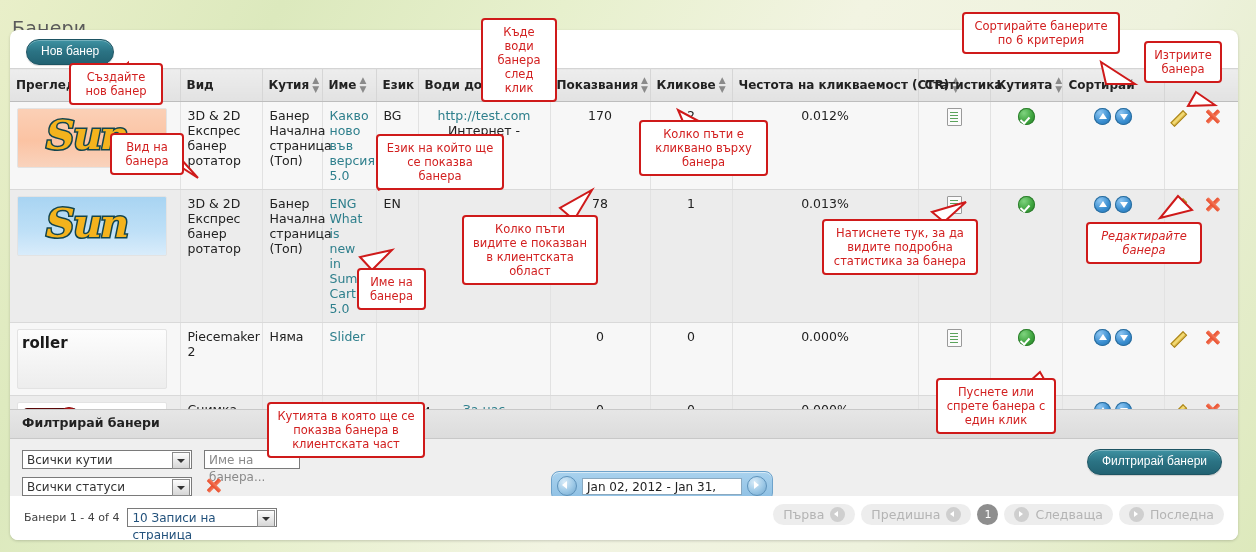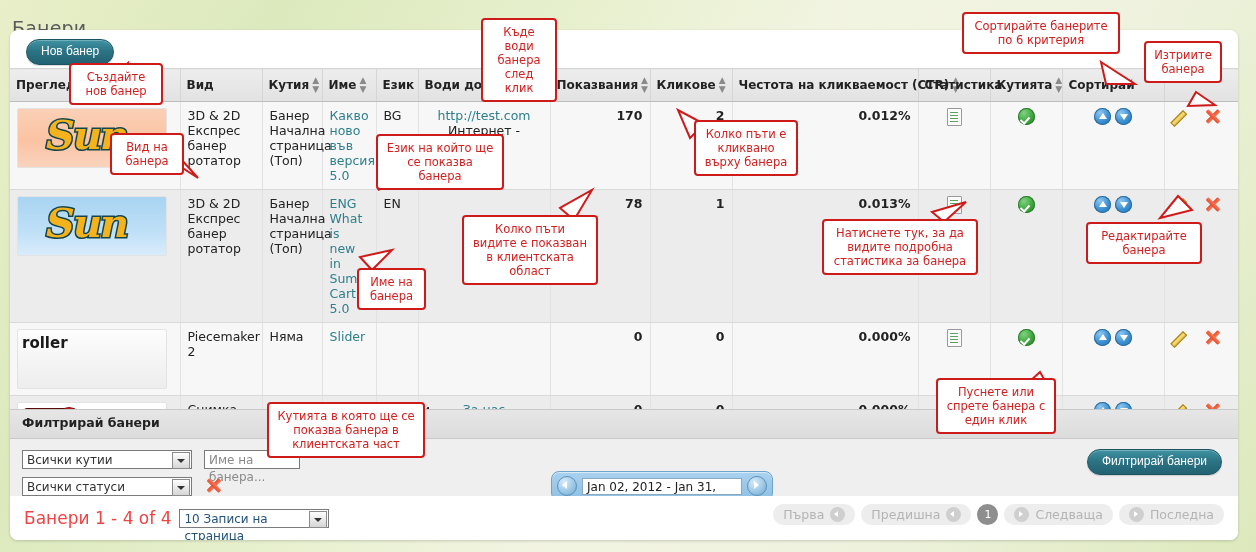--- a/index.html
+++ b/index.html
@@ -41,21 +41,21 @@
     padding:5px 6px;text-align:left;height:22px;
     white-space:nowrap;
   }
   table.grid th.c{text-align:left;}
   table.grid td{
     border-right:1px solid #e2e2e2;border-bottom:1px solid #d9d9d9;
     padding:6px 7px;vertical-align:top;font-size:12.5px;color:#222;
   }
   tr.r-odd td{background:#f7f7f7;}
   tr.r-even td{background:#ececec;}
-  td.num{text-align:right;font-weight:bold;}
+  td.num{text-align:center;}
   td.ctr{text-align:center;}
   td.ctrmid{text-align:center;vertical-align:top;}
   a.lnk{color:#2e7f8c;text-decoration:none;}
   .sorticon{display:inline-block;margin-left:3px;color:#8a8a8a;font-size:9px;line-height:9px;vertical-align:middle;}
   .sorticon b{display:block;font-weight:normal;}
   
   .prev{width:148px;height:58px;border:1px solid #e3e3e3;border-radius:2px;overflow:hidden;position:relative;}
   .prev.b1{background:linear-gradient(180deg,#fbd0b6 0%,#fbc3a3 55%,#f9d3bd 100%);}
   .prev.b2{background:linear-gradient(180deg,#a8d4f2 0%,#bfe0f7 60%,#d9ecfb 100%);}
   .prev.b3{background:linear-gradient(180deg,#fdfdfd 0%,#ededed 100%);}
@@ -127,21 +127,21 @@
     background:radial-gradient(circle at 35% 28%,#d9ecf9 0%,#9cc8e6 55%,#6fa5cd 100%);
     border:1px solid #5e93bb;position:relative;cursor:pointer;}
   .dr-btn:after{content:"";position:absolute;top:4px;border-top:4px solid transparent;border-bottom:4px solid transparent;}
   .dr-btn.prev:after{left:4px;border-right:5px solid #fff;}
   .dr-btn.next:after{left:6px;border-left:5px solid #fff;}
   #dr-input{width:160px;height:17px;background:#fff;border:1px solid #8aa9c0;
     font-size:12px;color:#222;padding:1px 4px;line-height:15px;box-sizing:border-box;}
   
   #footer{position:absolute;left:0;bottom:0;width:1228px;height:44px;background:#fff;}
   #footer-left{position:absolute;left:14px;top:12px;display:flex;align-items:center;gap:8px;}
-  #rowcount{font-size:17px;color:#ef4444;}
+  #rowcount{font-size:11px;color:#404040;}
   #perpage{
     position:relative;width:150px;height:19px;background:#fff;border:1px solid #7a7a7a;
     font-size:12px;color:#23527c;padding:1px 20px 1px 4px;line-height:17px;box-sizing:border-box;cursor:pointer;
   }
   .pager{position:absolute;right:14px;top:8px;display:flex;align-items:center;gap:6px;}
   .pg{
     display:flex;align-items:center;gap:6px;background:#ededed;border-radius:11px;
     padding:3px 10px;color:#b4b4b4;font-size:12.5px;white-space:nowrap;cursor:pointer;
   }
   .pg .circ{width:15px;height:15px;border-radius:50%;background:#cfcfcf;position:relative;}
@@ -374,20 +374,20 @@
     <path d="M1178,196 L1160,218 L1192,210 Z"></path>
     <path d="M1040,372 L1018,392 L1048,386 Z"></path>
   </g>
 </svg>
 
 <div class="callout" style="left:69px;top:63px;width:94px;">Създайте нов банер</div>
 <div class="callout" style="left:110px;top:133px;width:74px;">Вид на банера</div>
 <div class="callout" style="left:481px;top:18px;width:76px;">Къде води банера след клик</div>
 <div class="callout" style="left:376px;top:134px;width:128px;">Език на който ще се показва банера</div>
 <div class="callout" style="left:462px;top:215px;width:136px;">Колко пъти видите е показван в клиентската област</div>
-<div class="callout" style="left:694px;top:120px;width:104px;">Колко пъти е кликвано върху банера</div>
+<div class="callout" style="left:639px;top:120px;width:129px;">Колко пъти е кликвано върху банера</div>
 <div class="callout" style="left:357px;top:268px;width:69px;">Име на банера</div>
 <div class="callout" style="left:267px;top:402px;width:158px;">Кутията в която ще се показва банера в клиентската част</div>
 <div class="callout" style="left:822px;top:219px;width:156px;">Натиснете тук, за да видите подробна статистика за банера</div>
 <div class="callout" style="left:962px;top:12px;width:158px;">Сортирайте банерите по 6 критерия</div>
 <div class="callout" style="left:1144px;top:41px;width:78px;">Изтриите банера</div>
-<div class="callout" style="left:1086px;top:222px;width:116px;">Редактирайте банера</div>
+<div class="callout" style="left:1086px;top:222px;width:116px;font-style:italic;">Редактирайте банера</div>
 <div class="callout" style="left:936px;top:378px;width:120px;">Пуснете или спрете банера с един клик</div>
 
 </body></html>

